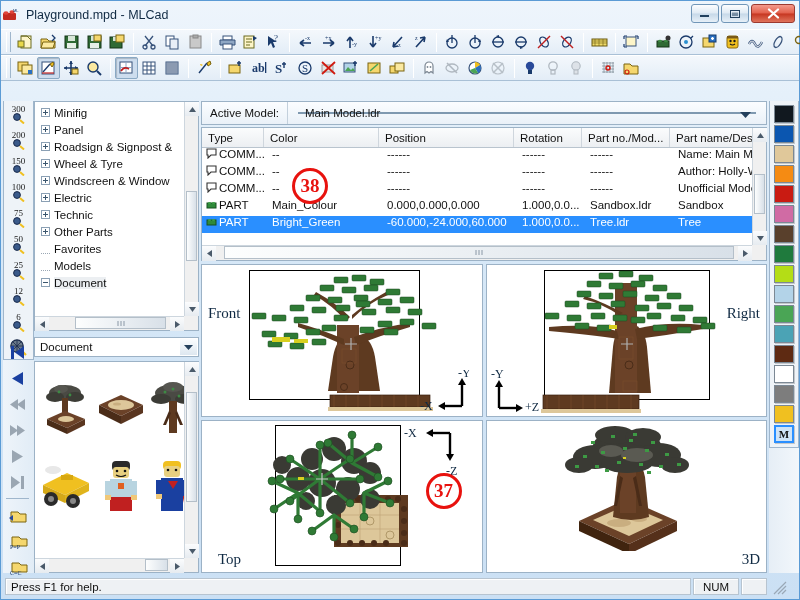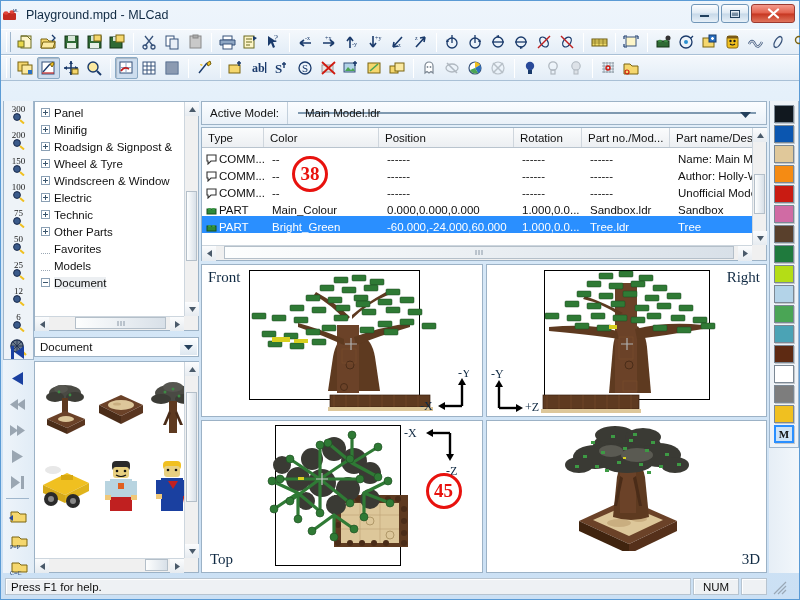--- a/index.html
+++ b/index.html
@@ -107,31 +107,31 @@
      display:flex; align-items:center; padding-left:6px; position:relative; cursor:pointer; }
   .am-combo span { font-size:11.5px; color:#111; }
   
   .listview { position:absolute; left:0; right:0; top:26px; height:134px;
      background:#fff; border:1px solid #9cb2c6; }
   .lv-head { display:flex; height:20px; background:linear-gradient(180deg,#fbfcfd,#eceff2);
      border-bottom:1px solid #b9c4ce; position:relative; }
   .lv-th { display:flex; align-items:center; padding-left:6px; font-size:11.5px;
      color:#111; border-right:1px solid #cfd6dd; overflow:hidden; white-space:nowrap; cursor:pointer; }
   .lv-rows { position:absolute; left:0; right:14px; top:20px; bottom:15px; overflow:hidden; }
-  .lv-row { display:flex; height:17px; align-items:flex-end; cursor:pointer; }
+  .lv-row { display:flex; height:17px; align-items:flex-start; cursor:pointer; }
   .lv-row.sel { background:#2a8fff; color:#fff; }
   .lv-td { padding-left:6px; font-size:11.5px; color:#111; white-space:nowrap; overflow:hidden; }
   .lv-row.sel .lv-td { color:#fff; }
   .rowicon { width:11px; height:11px; margin-left:4px; margin-right:2px; flex:none; }
   
   .views { position:absolute; left:0; right:0; top:163px; bottom:0;
      display:grid; grid-template-columns:1fr 1fr; grid-template-rows:1fr 1fr; gap:3px; }
   .vp { background:#fff; border:1px solid #9cb2c6; position:relative; overflow:hidden; cursor:crosshair; }
   .vp-label { position:absolute; font-size:15px; color:#102a43;
-     font-family:"Liberation Serif",serif; }
+     font-family:"Liberation Serif",serif;margin-top:36px; }
   .vp-frame { position:absolute; border:1px solid #000; }
   .marker { position:absolute; width:36px; height:36px; border-radius:50%;
      border:3px solid #e8120e; display:flex; align-items:center; justify-content:center;
      color:#e8120e; font-weight:bold; font-size:19px; font-family:"Liberation Serif",serif; }
   
   .palette { position:absolute; right:0; top:0; width:30px; bottom:0;
      background:linear-gradient(90deg,#e6eef6,#f2f7fb); }
   .pal-inner { border:1px solid #9fb6cc; border-top:none; background:#eef3f8;
       padding:3px 0; display:flex; flex-direction:column; align-items:center; }
   .swatch { width:20px; height:18px; border:1px solid #7b8894; margin:1px 0;
@@ -652,25 +652,25 @@
         </div>
       </div>
     </div>
 
     <div class="panel-left">
 
       <div class="tree-wrap">
         <div class="tree">
           <div class="tnode">
             <span class="tbox plus"></span>
-            <span class="tlabel">Panel</span>
+            <span class="tlabel">Minifig</span>
           </div>
           <div class="tnode">
             <span class="tbox plus"></span>
-            <span class="tlabel">Minifig</span>
+            <span class="tlabel">Panel</span>
           </div>
           <div class="tnode">
             <span class="tbox plus"></span>
             <span class="tlabel">Roadsign &amp; Signpost &amp;</span>
           </div>
           <div class="tnode">
             <span class="tbox plus"></span>
             <span class="tlabel">Wheel &amp; Tyre</span>
           </div>
           <div class="tnode">
@@ -1004,21 +1004,21 @@
             </span>
             <span class="lv-td" style="width:47px;padding-left:0">PART</span>
             <span class="lv-td" style="width:115px">Bright_Green</span>
             <span class="lv-td" style="width:135px">-60.000,-24.000,60.000</span>
             <span class="lv-td" style="width:68px">1.000,0.0...</span>
             <span class="lv-td" style="width:88px">Tree.ldr</span>
             <span class="lv-td" style="flex:1">Tree</span>
           </div>
         </div>
 
-        <div class="marker" style="left:90px;top:28px;">
+        <div class="marker" style="left:90px;top:40px;">
           <span>38</span>
         </div>
         <div class="sb-v" style="bottom:15px;">
           <div class="sb-arrow">
             <svg width="7" height="5">
                 <path d="M3.5 0 L7 5 L0 5z" fill="#4a5a6a"></path>
               </svg>
           </div>
           <div class="sb-thumb" style="height:40px;margin:32px 1px 0 1px;"></div>
           <div class="sb-arrow" style="position:absolute;bottom:0;">
@@ -1179,21 +1179,21 @@
             <path d="M10 44 V20" stroke="#000" stroke-width="2.4"></path>
             <path d="M10 16 l-4 7 8 0z" fill="#000"></path>
             <path d="M10 44 H30" stroke="#000" stroke-width="2.4"></path>
             <path d="M34 44 l-7 -4 0 8z" fill="#000"></path>
             <text x="2" y="14" font-size="12" font-family="Liberation Serif" fill="#102a43">-Y</text>
             <text x="36" y="47" font-size="12" font-family="Liberation Serif" fill="#102a43">+Z</text>
           </svg>
         </div>
 
         <div class="vp">
-          <div class="vp-label" style="left:8px;bottom:4px;">Top</div>
+          <div class="vp-label" style="left:16px;bottom:4px;">Top</div>
           <div class="vp-frame" style="left:73px;top:4px;right:81px;bottom:6px;"></div>
           <svg width="290" height="130" viewBox="0 0 290 130" style="position:absolute;left:0;top:0;">
 
             <rect x="132" y="74" width="74" height="52" fill="#5e3a20"></rect>
             <rect x="139" y="82" width="58" height="40" fill="#ddc79a"></rect>
             <path d="M139 94 h58 M139 108 h58 M158 82 v40 M178 82 v40" stroke="#c0a878" stroke-width=".7"></path>
             <circle cx="168" cy="100" r="4" fill="none" stroke="#b09868"></circle>
             <circle cx="188" cy="114" r="4" fill="none" stroke="#b09868"></circle>
             <g fill="#4a2c18">
               <circle cx="136" cy="78" r="3"></circle>
@@ -1266,21 +1266,21 @@
           <svg width="66" height="56" style="position:absolute;right:18px;top:2px;">
             <path d="M52 10 H32" stroke="#000" stroke-width="2.4"></path>
             <path d="M28 10 l7 -4 0 8z" fill="#000"></path>
             <path d="M52 10 V32" stroke="#000" stroke-width="2.4"></path>
             <path d="M52 38 l-4 -7 8 0z" fill="#000"></path>
             <text x="6" y="14" font-size="12" font-family="Liberation Serif" fill="#102a43">-X</text>
             <text x="48" y="52" font-size="12" font-family="Liberation Serif" fill="#102a43">-Z</text>
           </svg>
 
           <div class="marker" style="right:20px;top:52px;">
-            <span>45</span>
+            <span>37</span>
           </div>
         </div>
 
         <div class="vp">
           <div class="vp-label" style="right:6px;bottom:4px;">3D</div>
           <svg width="280" height="130" viewBox="0 0 280 130" style="position:absolute;left:0;top:0;">
 
             <path d="M92 100 L140 78 L190 100 L142 123z" fill="#6b4228"></path>
             <path d="M92 100 L92 110 L142 133 L142 123z" fill="#40240f"></path>
             <path d="M190 100 L190 110 L142 133 L142 123z" fill="#55301a"></path>

